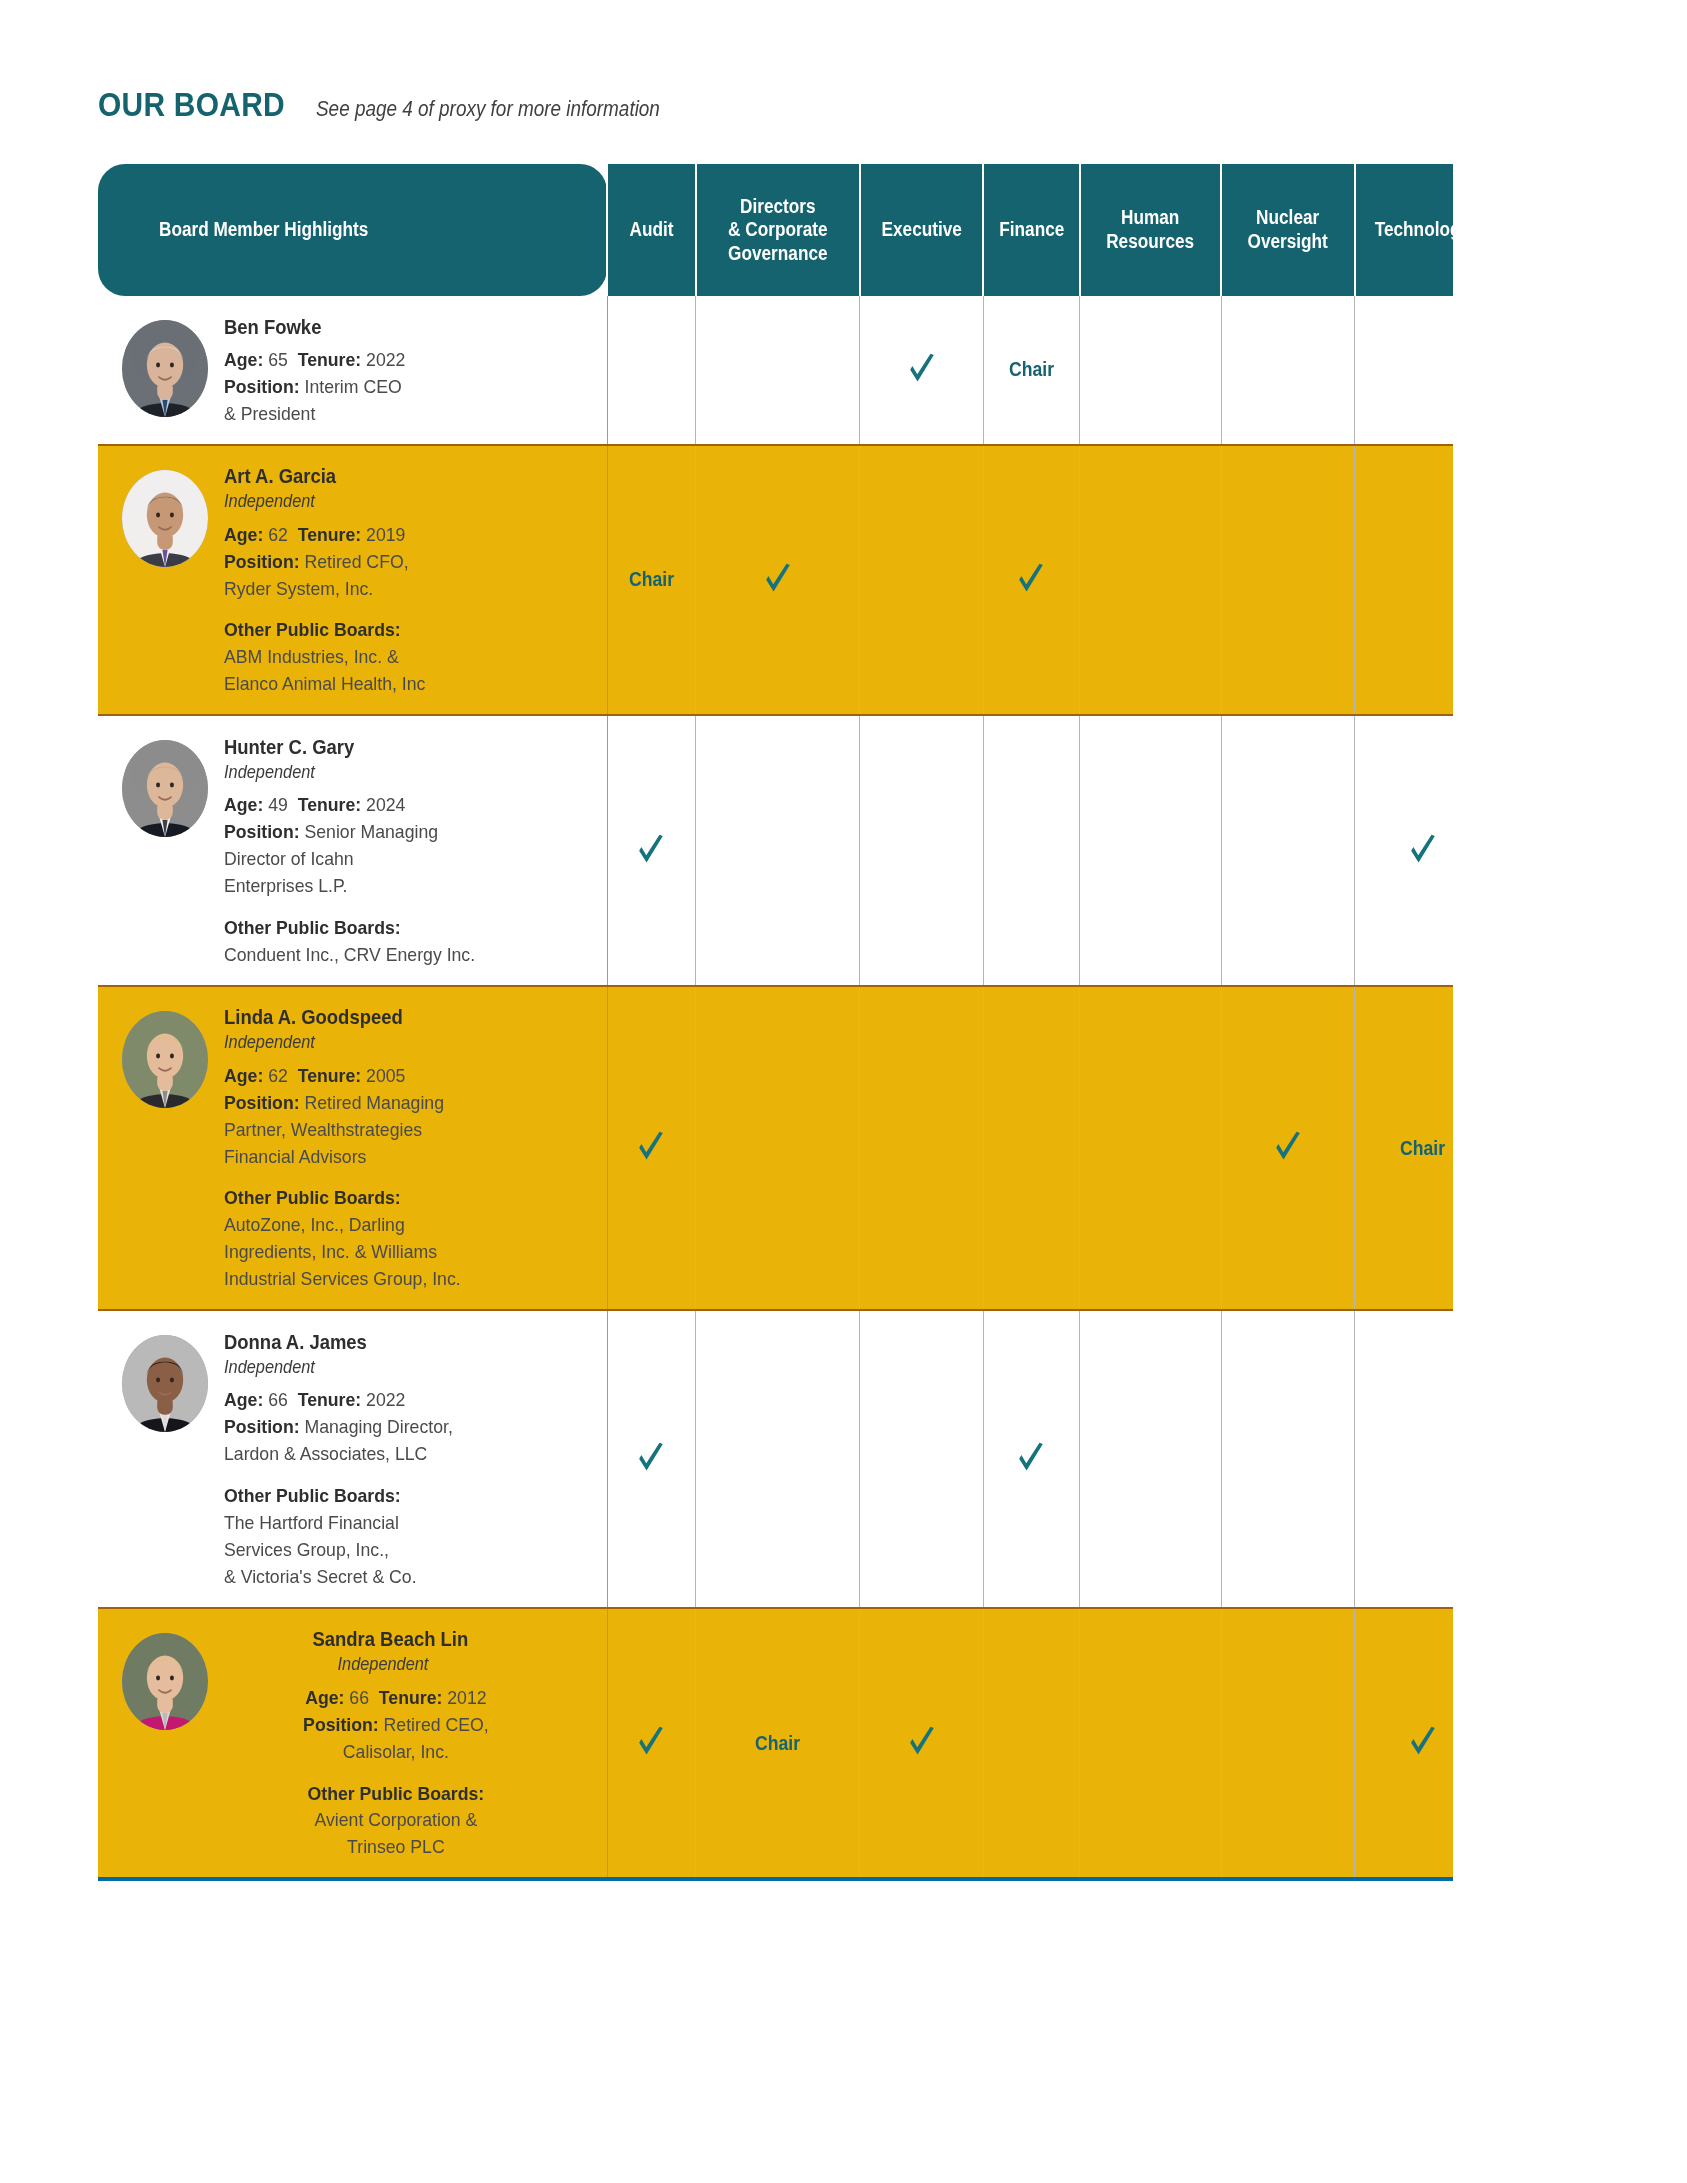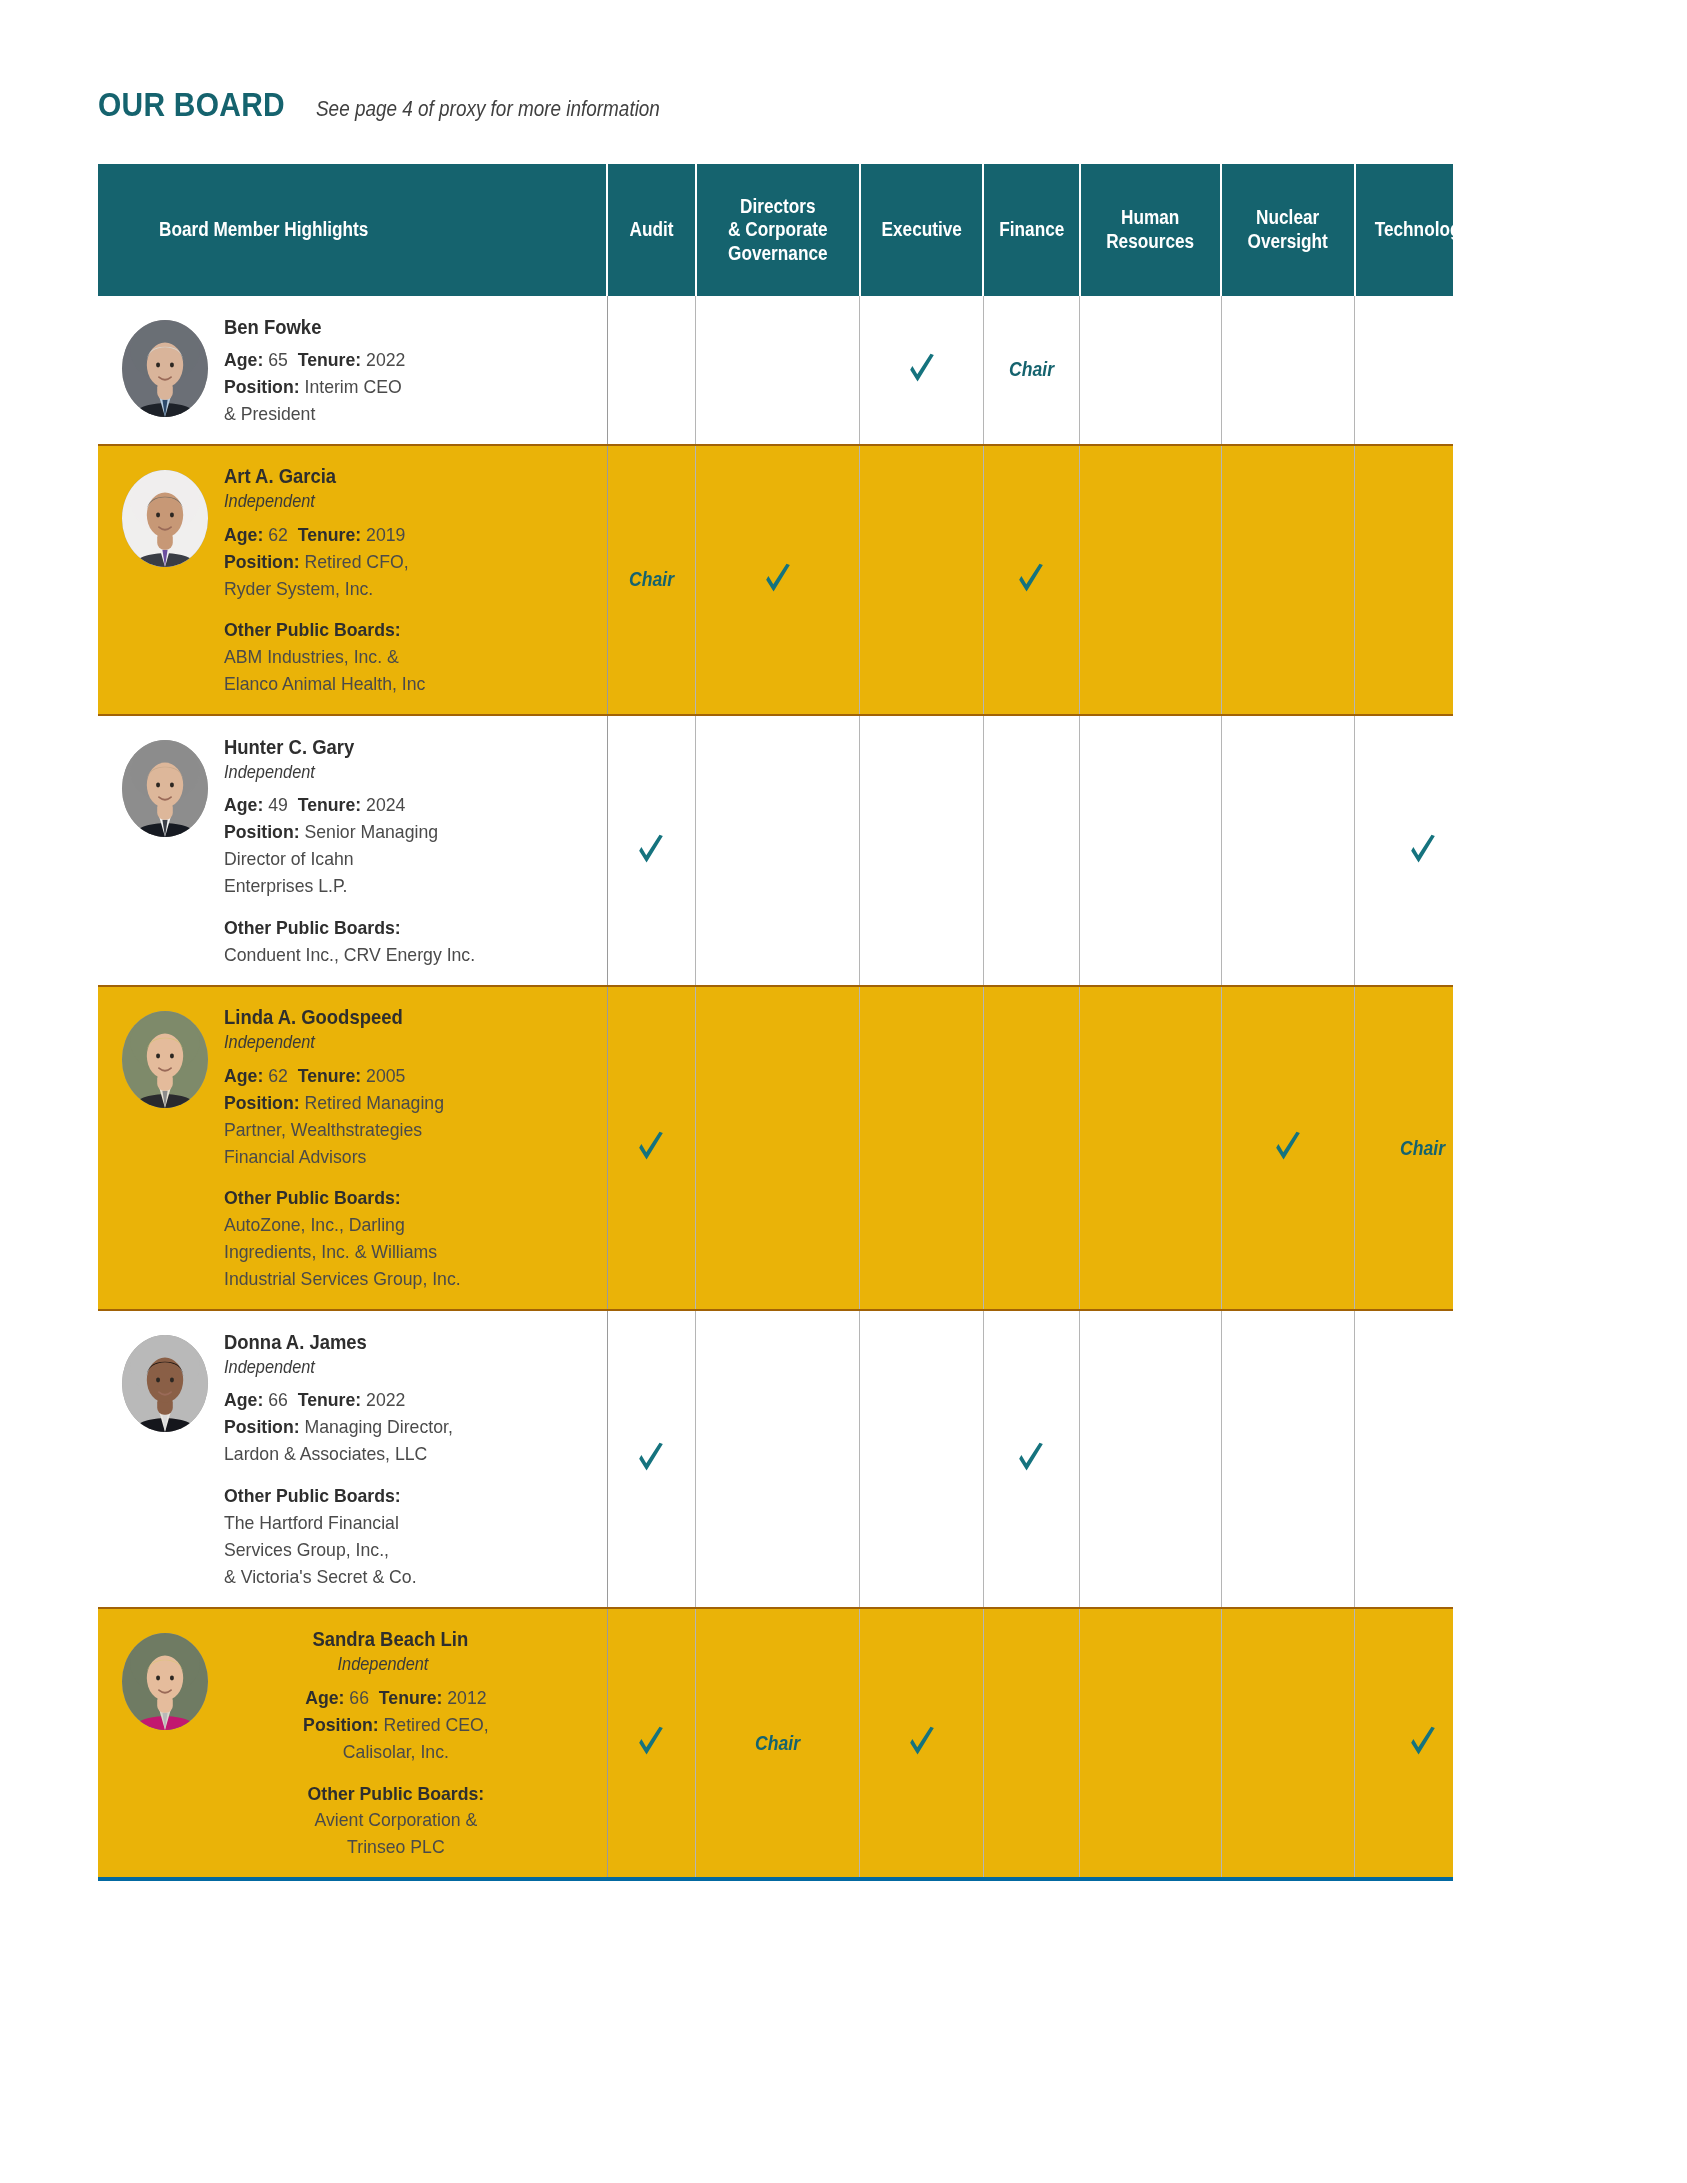--- a/index.html
+++ b/index.html
@@ -81,20 +81,21 @@
     padding: 4px 4px;
   }
   thead th:last-child { border-right: none; border-radius: 10px; }
   thead th .hdr-inner {
     transform: scaleX(0.86);
     display: inline-block;
   }
   th.col-highlights {
     text-align: left;
     padding-left: 61px;
+    border-radius: 27px;
   }
   th.col-highlights .hdr-inner { transform-origin: left center; }
 
   
   .col-highlights { width: 496px; }
   .col-audit      { width: 86px; }
   .col-dcg        { width: 160px; }
   .col-exec       { width: 120px; }
   .col-fin        { width: 94px; }
   .col-hr         { width: 138px; }
@@ -112,21 +113,20 @@
   tbody tr:last-child td { border-bottom: 4px solid #0369a1; text-align: center; }
 
   td.cell-bio {
     border-right: 1.3px solid #9a9a9a;
     padding: 16px 13.2px 16px 24px;
     vertical-align: top;
   }
   td.mark-cell {
     text-align: center;
     vertical-align: middle;
-    font-style: italic;
   }
 
   
   .bio {
     display: flex;
     align-items: flex-start;
     gap: 16px;
   }
   .portrait {
     flex: 0 0 auto;

